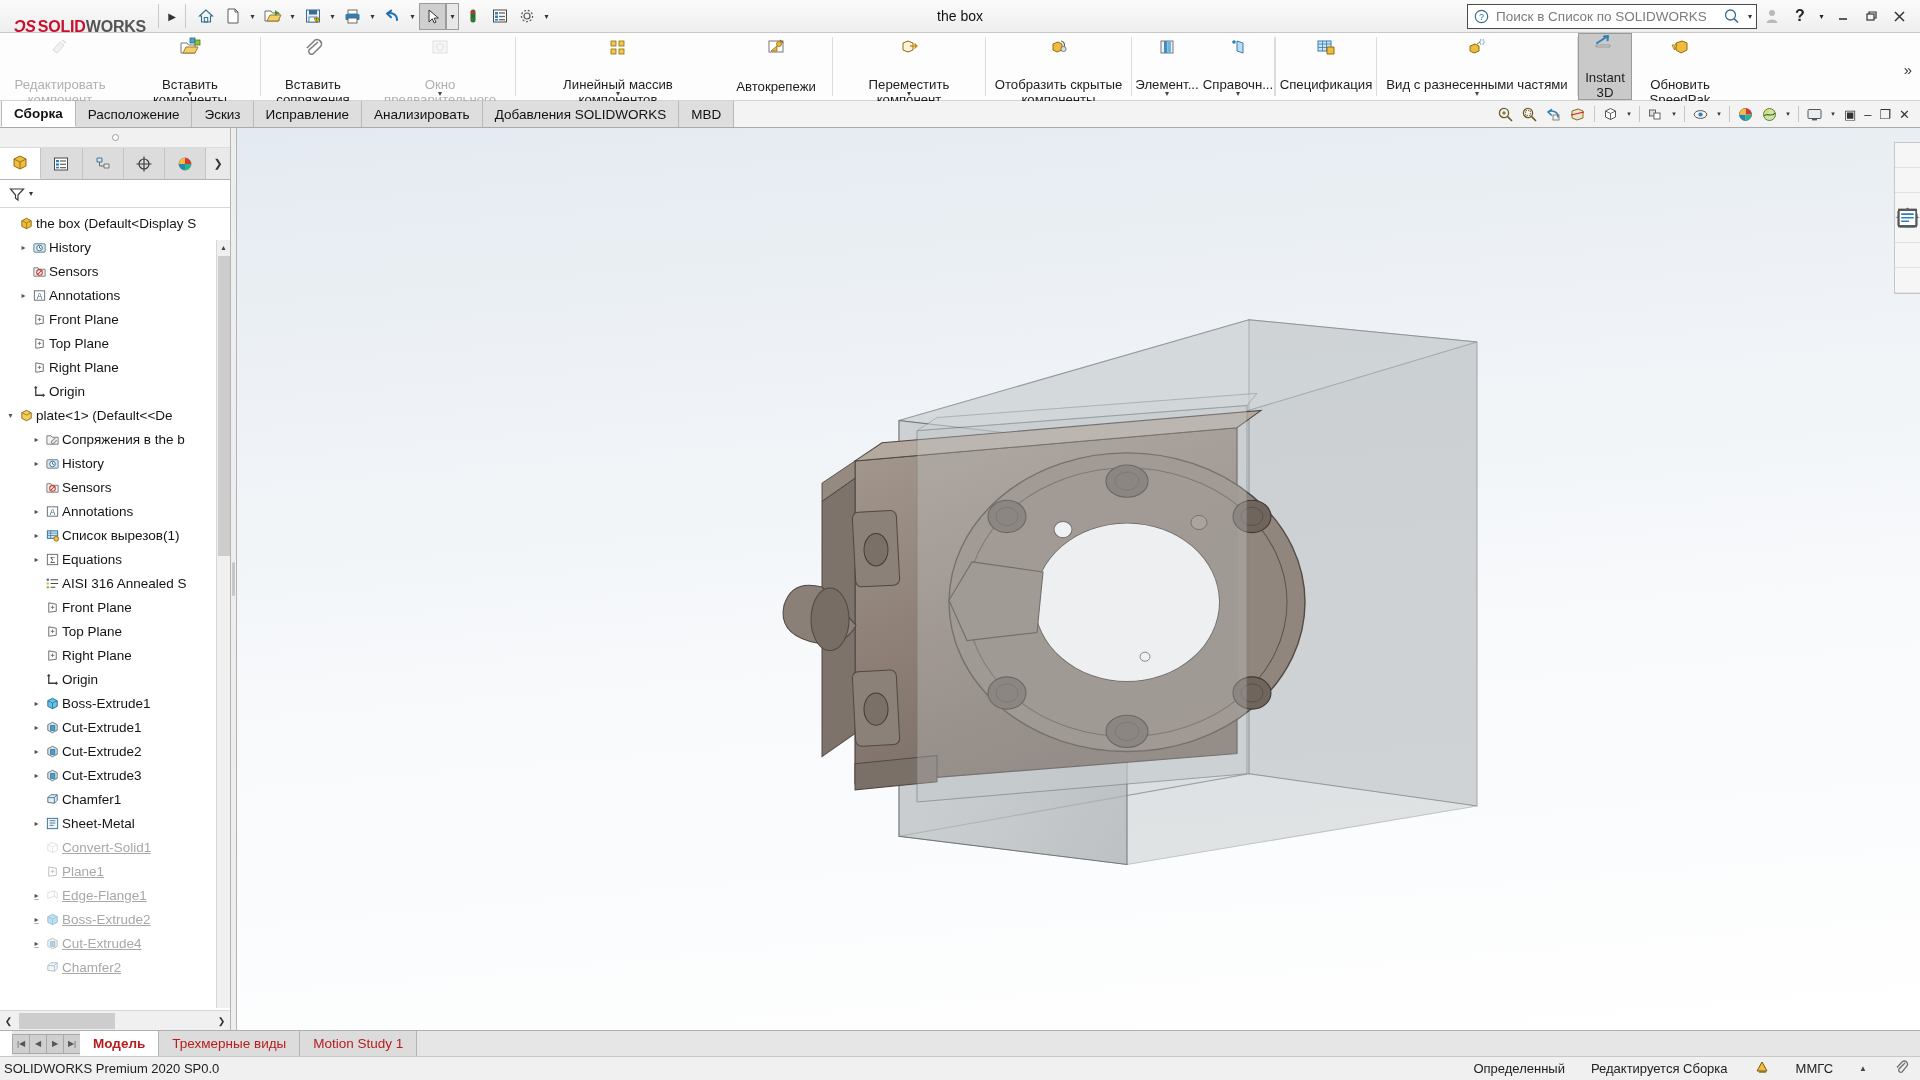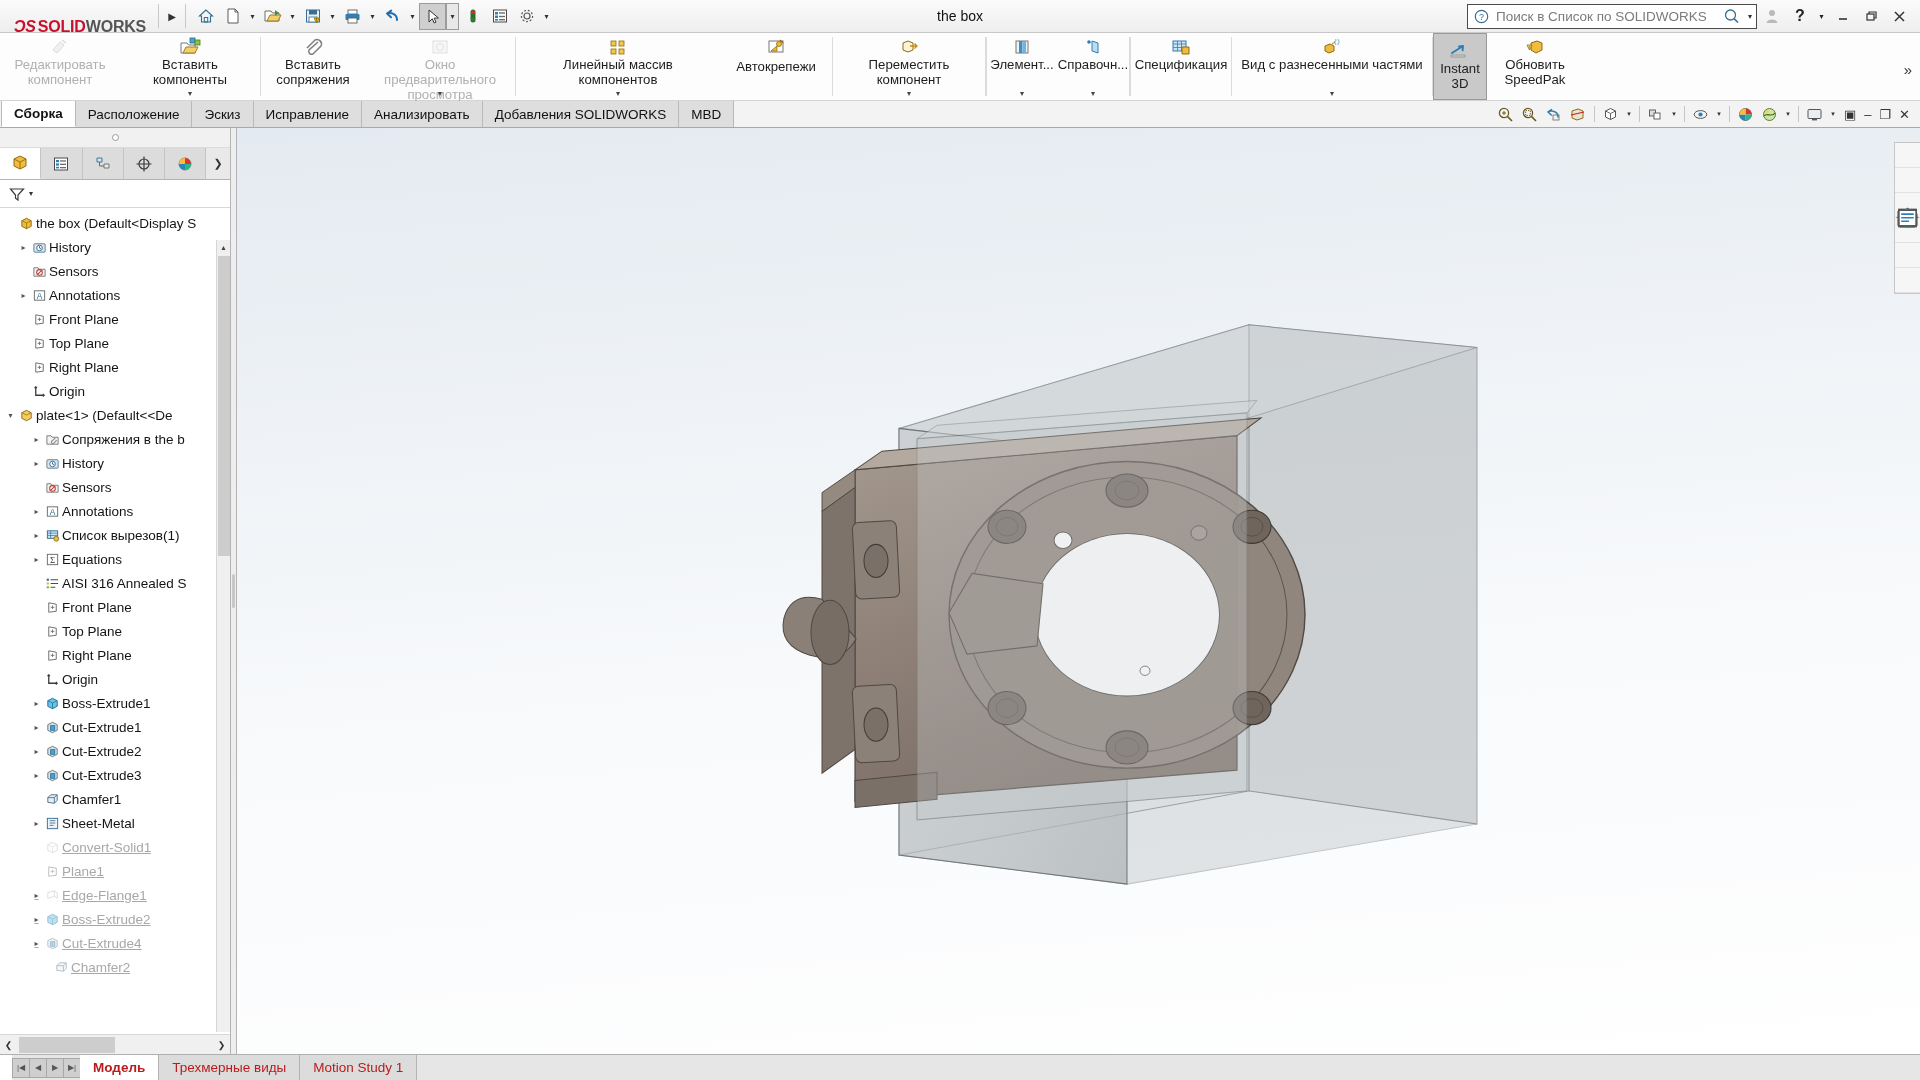--- a/index.html
+++ b/index.html
@@ -45,21 +45,21 @@
   
   .ribbon {
     height:68px; flex:0 0 68px;
     background:#fdfdfd;
     border-bottom:1px solid #d3d3d3;
     display:flex; align-items:stretch; position:relative;
   }
   .rb-item {
     display:flex; flex-direction:column; align-items:center; justify-content:flex-start;
     padding:4px 7px 0 7px; position:relative; text-align:center;
-    font-size:13.2px; color:#1d1d1d; line-height:1.12;
+    font-size:13.2px; color:#1d1d1d; line-height:1.12;gap:20px;
   }
   .rb-item .lbl { white-space:pre-line; margin-top:1px; }
   .rb-item.disabled { color:#b0b0b0; }
   .rb-item.disabled .icon { opacity:.35; }
   .rb-item .icon { height:20px; display:flex; align-items:center; justify-content:center; }
   .rb-caret { position:absolute; bottom:1px; left:50%; transform:translateX(-50%); font-size:8px; color:#444; }
   .rb-sep { width:1px; background:#dcdcdc; margin:4px 0; align-self:stretch; }
   .rb-item.boxed { border:1px solid #9a9a9a; background:#c9c9c9; justify-content:center; padding:4px 6px; }
   .rb-more { margin-left:auto; display:flex; align-items:flex-end; padding:0 8px 22px 8px; font-size:15px; color:#333;}
 
@@ -365,20 +365,31 @@
         <svg width="24" height="20" viewBox="0 0 24 20">
             <path d="M6 6 L11 4 L16 6 L16 13 L11 15 L6 13 Z" fill="#fdf3d8" stroke="#8e6c0c" stroke-width="1"></path>
             <path d="M13 9 H20 M17.5 6.5 L20 9 L17.5 11.5" fill="none" stroke="#c98a10" stroke-width="1.3"></path>
           </svg>
       </span>
       <span class="lbl">Переместить компонент</span>
       <span class="rb-caret">▾</span>
     </div>
     <div class="rb-sep"></div>
 
+    <div class="rb-item" style="width:145px">
+      <span class="icon">
+        <svg width="24" height="20" viewBox="0 0 24 20">
+            <path d="M6 7 L11 5 L15 7 L15 13 L10 15 L6 13 Z" fill="#f0bb3e" stroke="#8e6c0c" stroke-width="1"></path>
+            <path d="M14 4 a4 4 0 0 1 3 6" fill="none" stroke="#5e5e5e" stroke-width="1.2"></path>
+            <circle cx="16.5" cy="12" r="2.6" fill="#dcdcdc" stroke="#6d6d6d" stroke-width=".9"></circle>
+          </svg>
+      </span>
+      <span class="lbl">Отобразить скрытые
+компоненты</span>
+    </div>
     <div class="rb-sep"></div>
 
     <div class="rb-item" style="width:70px">
       <span class="icon">
         <svg width="22" height="20" viewBox="0 0 22 20">
             <rect x="5" y="4" width="12" height="12" fill="#f2f2f2" stroke="#777" stroke-width="1"></rect>
             <rect x="8" y="4" width="3.5" height="12" fill="#3f8fc6"></rect>
             <rect x="12" y="4" width="3" height="12" fill="#6fb4dd"></rect>
           </svg>
       </span>
@@ -918,21 +929,21 @@
           <div class="trow dim" style="padding-left: 30px;">
             <span class="twist">▸</span>
             <span class="ticon" style="opacity: 0.45;">
               <svg width="15" height="15" viewBox="0 0 16 16">
                 <path d="M3 5 L8 2.5 L13 5 L13 11 L8 13.5 L3 11 Z" fill="#dfe4e8" stroke="#6a7276" stroke-width="1"></path>
                 <rect x="6" y="6" width="4.5" height="5" fill="#4aa0cc" stroke="#1b6f96" stroke-width=".8"></rect>
               </svg>
             </span>
             <span class="tlabel">Cut-Extrude4</span>
           </div>
-          <div class="trow dim" style="padding-left: 39px;">
+          <div class="trow dim" style="padding-left: 30px;">
             <span class="twist"></span>
             <span class="ticon" style="opacity: 0.45;">
               <svg width="15" height="15" viewBox="0 0 16 16">
                 <path d="M3 11 L3 6 L6 3 L13 3 L13 9 L10 12 Z" fill="#e9eef2" stroke="#5d6b73" stroke-width="1"></path>
                 <path d="M3 6 L10 6 L13 3 M10 6 V12" fill="none" stroke="#2f7fb5" stroke-width="1"></path>
               </svg>
             </span>
             <span class="tlabel">Chamfer2</span>
           </div>
         </div>
@@ -1110,13 +1121,33 @@
       <div class="navbtn">|◀</div>
       <div class="navbtn">◀</div>
       <div class="navbtn">▶</div>
       <div class="navbtn">▶|</div>
     </div>
     <div class="dtab active">Модель</div>
     <div class="dtab">Трехмерные виды</div>
     <div class="dtab">Motion Study 1</div>
   </div>
 
+  <div class="statusbar">
+    <div class="left">SOLIDWORKS Premium 2020 SP0.0</div>
+    <div class="right">
+      <span>Определенный</span>
+      <span>Редактируется Сборка</span>
+      <span>
+        <svg width="16" height="15" viewBox="0 0 16 15">
+            <path d="M3 11 L8 2 L13 11 Z" fill="#f0bb3e" stroke="#7a5c08" stroke-width="1"></path>
+            <path d="M5 12 H12" stroke="#7a5c08" stroke-width="1.3"></path>
+          </svg>
+      </span>
+      <span>ММГС</span>
+      <span class="sb-up">▲</span>
+      <span>
+        <svg width="17" height="15" viewBox="0 0 17 15">
+            <path d="M12 3 L6 9 a2.2 2.2 0 0 0 3 3 L14 6 a3.3 3.3 0 0 0 -4.5 -4.5 L4 7.5" fill="none" stroke="#6f6f6f" stroke-width="1.3"></path>
+          </svg>
+      </span>
+    </div>
+  </div>
 </div>
 
 </body></html>

